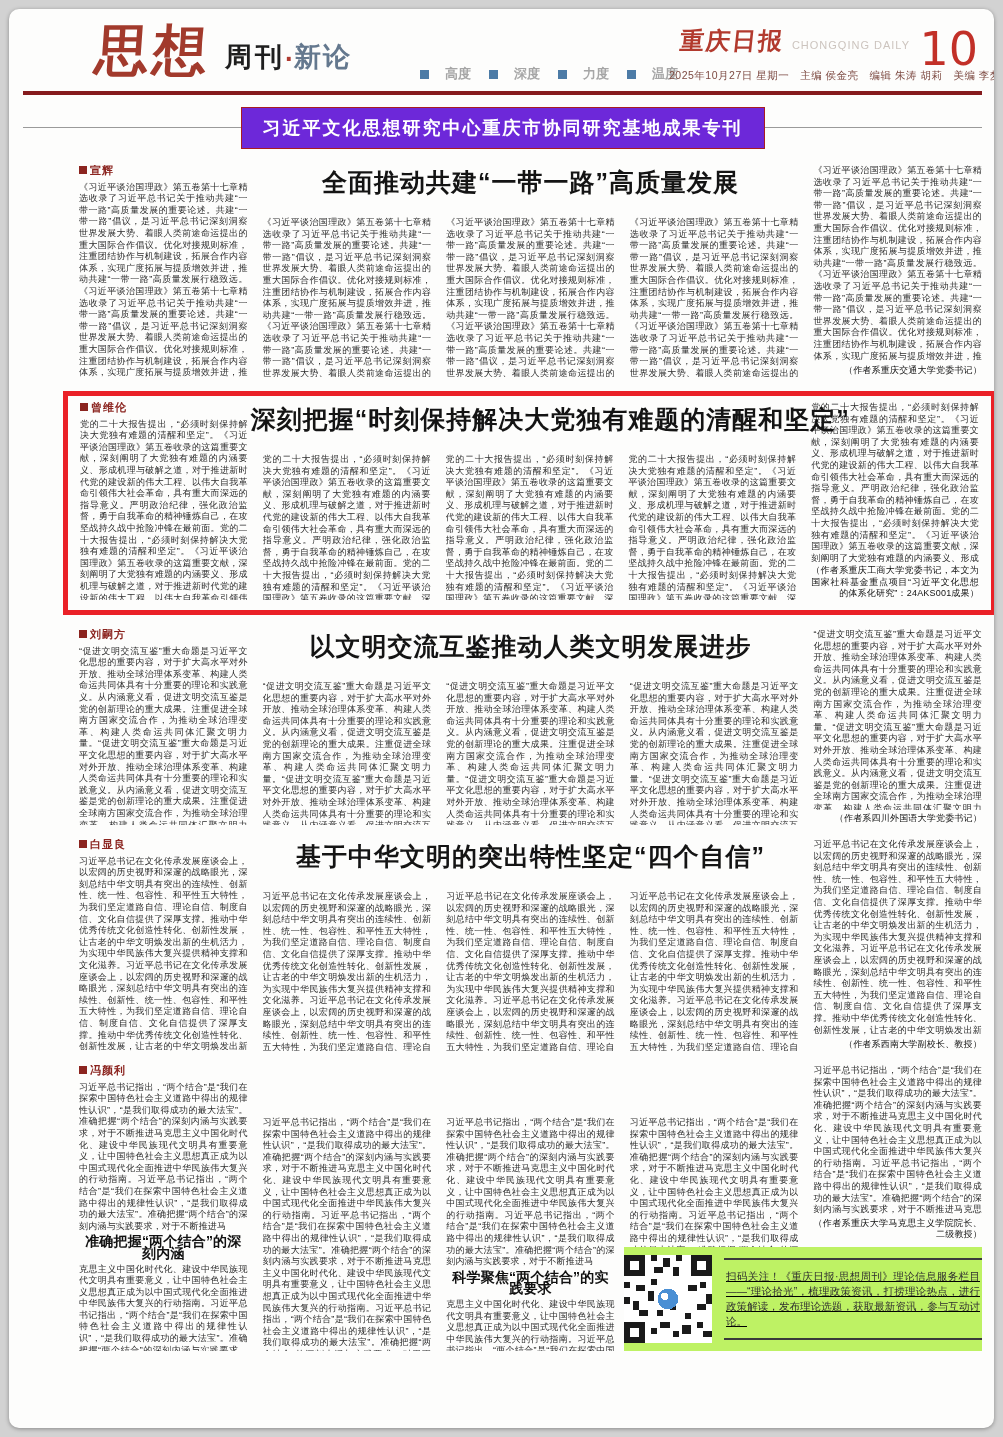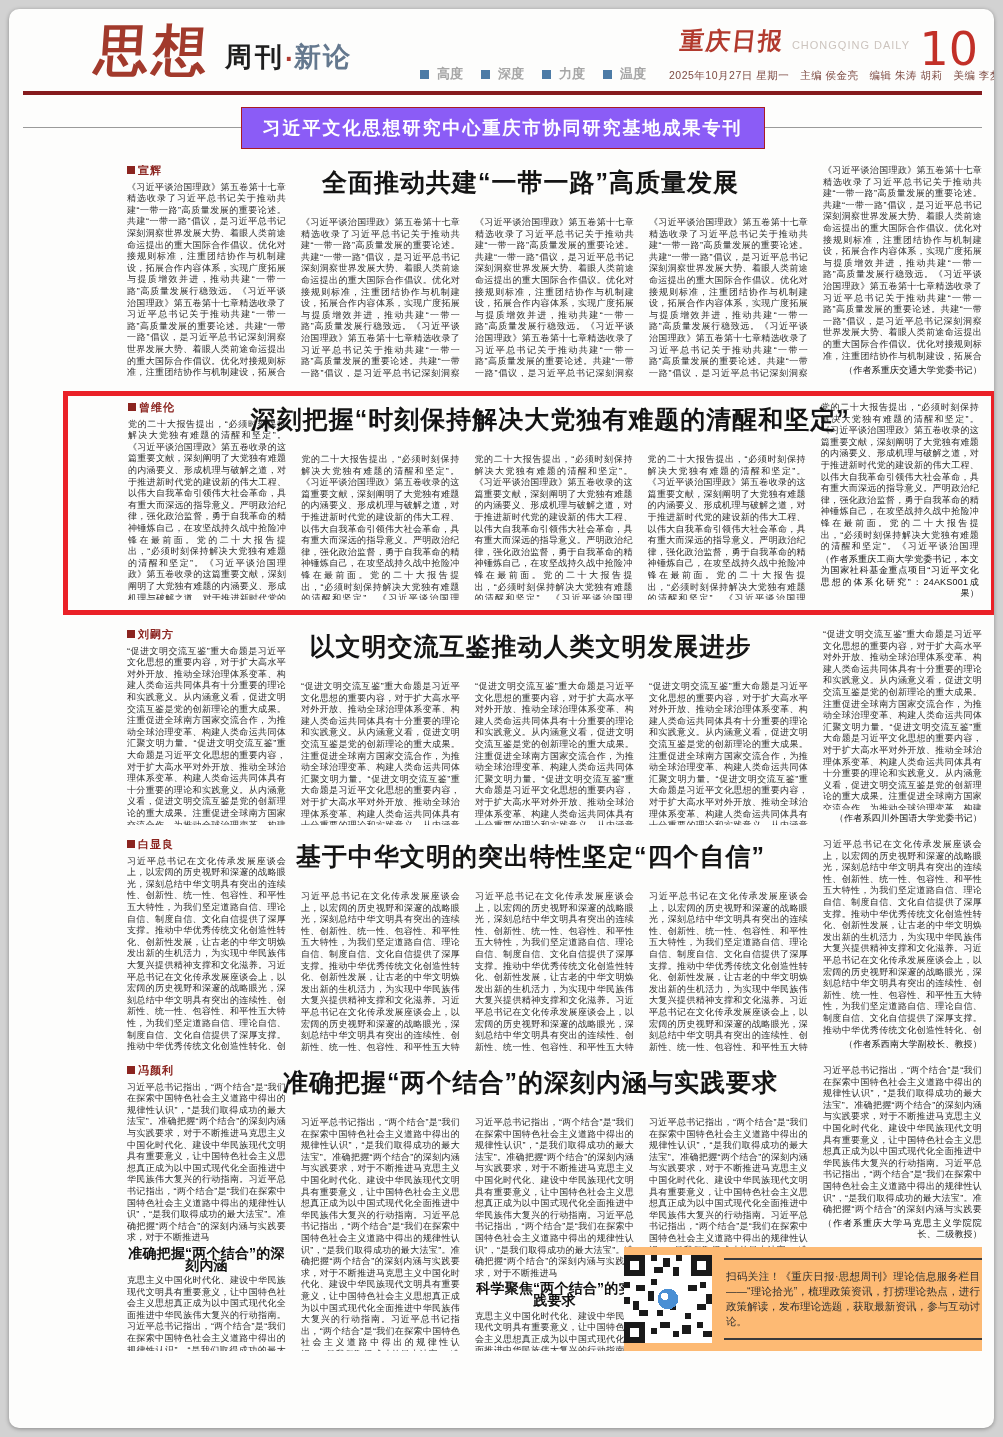--- a/index.html
+++ b/index.html
@@ -7,53 +7,53 @@
   .page { position:relative; width:985px; height:1419px; margin:9px auto; background:#fdfdfc; border-radius:10px; box-shadow:0 1px 4px rgba(0,0,0,.35); padding:12px 10px 0 12px; overflow:hidden; }
 
   
   .hdr { position:relative; height:64px; margin:2px 4px 0 4px; }
   .masthead { position:absolute; left:70px; top:0; display:flex; align-items:flex-end; }
   .mast-main { font-family:"Liberation Serif", serif; font-size:54px; line-height:56px; font-weight:bold; color:#a23a2c; letter-spacing:4px; transform:skewX(-4deg); }
   .mast-sub { font-size:27px; font-weight:bold; color:#1e1e1e; margin:0 0 4px 14px; letter-spacing:3px; }
   .mast-dot { font-size:27px; font-weight:bold; color:#b03a30; margin-bottom:4px; }
   .mast-tag { font-size:27px; font-weight:bold; color:#64788e; margin-bottom:4px; letter-spacing:2px; }
   .tags { position:absolute; left:395px; bottom:4px; display:flex; gap:18px; }
-  .tag { display:flex; align-items:center; gap:8px; font-size:13px; color:#a6a6a6; font-weight:bold; }
+  .tag { display:flex; align-items:center; gap:16px; font-size:13px; color:#a6a6a6; font-weight:bold; }
   .tag .sq { width:9px; height:9px; background:#4c7ba6; display:inline-block; }
   .dateline { position:absolute; left:644px; bottom:4px; font-size:10.5px; color:#7d4a42; letter-spacing:.5px; white-space:nowrap; }
   .paper { position:absolute; right:70px; top:2px; display:flex; align-items:baseline; gap:8px; }
   .paper-cn { font-family:"Liberation Serif", serif; font-size:24px; font-weight:bold; color:#b23a2e; letter-spacing:2px; transform:skewX(-6deg); }
   .paper-en { font-size:11px; color:#ccc4be; letter-spacing:1px; }
   .pageno { position:absolute; right:2px; top:0; font-family:"DejaVu Sans", sans-serif; font-size:46px; line-height:52px; color:#c23028;margin-left:48px; }
   .hdr-rule { height:4px; background:#851b1d; margin:4px 2px 0 2px; }
 
   
   .banner-row { position:relative; height:48px; margin:8px 2px 2px 2px; }
   .banner-row .line { position:absolute; left:0; right:0; top:50%; height:1px; background:#9a9a9a; }
-  .banner { position:absolute; left:50%; top:4px; transform:translateX(-50%); background:#8b5cf6; color:#fff; font-size:18px; font-weight:bold; letter-spacing:2px; padding:9px 22px; white-space:nowrap; box-shadow:0 0 0 1px #a81d22 inset; }
+  .banner { position:absolute; left:50%; top:4px; transform:translateX(-50%); background:#6d28d9; color:#fff; font-size:18px; font-weight:bold; letter-spacing:2px; padding:9px 22px; white-space:nowrap; box-shadow:0 0 0 1px #a81d22 inset; }
 
   
   .content { padding:0 2px 0 58px; }
   section.article { position:relative; margin-top:14px; }
-  .cols { display:flex; gap:15px;margin-left:48px; }
+  .cols { display:flex; gap:15px; }
   .col { flex:1 1 0; font-size:9px; line-height:11.6px; text-align:justify; color:#2d2d2d; overflow:hidden; letter-spacing:.2px; }
   .col.mid { padding-top:52px; }
   .headline { position:absolute; left:19%; width:62%; top:2px; text-align:center; font-size:25px; line-height:30px; font-weight:bold; color:#141414; letter-spacing:1px; white-space:nowrap; }
   .auth-label { color:#8b241f; font-weight:bold; font-size:11px; margin-bottom:5px; letter-spacing:1px; }
   .auth-label .sq { display:inline-block; width:8px; height:8px; background:#8b241f; margin-right:3px; }
   .subhead { font-weight:bold; text-align:center; font-size:14px; margin:4px 0; color:#111; }
   .col.last { display:flex; flex-direction:column; }
   .col.last .fill { flex:1 1 auto; overflow:hidden; }
   .attr { font-weight:normal; color:#111; margin-top:3px; text-align:justify; text-align-last:right; }
 
   .annotation { border:5px solid #ea2127; margin:14px -14px 0 -16px; padding:6px 12px 10px 12px; }
   .annotation section.article { margin-top:0; }
 
   
-  .qr-block { position:absolute; right:0; bottom:0; width:358px; height:104px; background:#fdba74; display:flex; align-items:center; gap:12px; }
+  .qr-block { position:absolute; right:0; bottom:0; width:358px; height:104px; background:#bef264; display:flex; align-items:center; gap:12px;text-decoration:underline; }
   .qr-code { width:88px; height:88px; flex:0 0 88px; }
   .qr-text { flex:1; border-top:2px solid #3a3a3a; border-bottom:2px solid #3a3a3a; padding:9px 2px; font-size:10.5px; line-height:15px; color:#2f2f2f; text-align:justify; }
 </style>
 </head>
 <body>
 
 <div class="page">
 
   <div class="hdr">
     <div class="masthead">
@@ -147,21 +147,20 @@
           <div class="col mid">习近平总书记在文化传承发展座谈会上，以宏阔的历史视野和深邃的战略眼光，深刻总结中华文明具有突出的连续性、创新性、统一性、包容性、和平性五大特性，为我们坚定道路自信、理论自信、制度自信、文化自信提供了深厚支撑。推动中华优秀传统文化创造性转化、创新性发展，让古老的中华文明焕发出新的生机活力，为实现中华民族伟大复兴提供精神支撑和文化滋养。习近平总书记在文化传承发展座谈会上，以宏阔的历史视野和深邃的战略眼光，深刻总结中华文明具有突出的连续性、创新性、统一性、包容性、和平性五大特性，为我们坚定道路自信、理论自信、制度自信、文化自信提供了深厚支撑。推动中华优秀传统文化创造性转化、创新性发展，让古老的中华文明焕发出新的生机活力，为实现中华民族伟大复兴提供精神支撑和文化滋养。习近平总书记在文化传承发展座谈会上，以宏阔的历史视野和深邃的战略眼光，深刻总结中华文明具有突出的连续性、创新性、统一性、包容性、和平性五大特性，为我们坚定道路自信、理论自信、制度自信、文化自信提供了深厚支撑。推动中华优秀传统文化创造性转化、创新性发展，让古老的中华文明焕发出新的生机活力，为实现中华民族伟大复兴提供精神支撑和文化滋养。习近平总书记在文化传承发展座谈会上，以宏阔的历史视野和深邃的战略眼光，深刻总结中华文明具有突出的连续性、创新性、统一性、包容性、和平性五大特性，为我们坚定道路自信、理论自信、制度自信、文化自信提供了深厚支撑。推动中华优秀传统文化创造性转化、创新性发展，让古老的中华文明焕发出新的生机活力，为实现中华民族伟大复兴提供精神支撑和文化滋养。习近平总书记在文化传承发展座谈会上，以宏阔的历史视野和深邃的战略眼光，深刻总结中华文明具有突出的连续性、创新性、统一性、包容性、和平性五大特性，为我们坚定道路自信、理论自信、制度自信、文化自信提供了深厚支撑。推动中华优秀传统文化创造性转化、创新性发展，让古老的中华文明焕发出新的生机活力，为实现中华民族伟大复兴提供精神支撑和文化滋养。</div>
           <div class="col mid">习近平总书记在文化传承发展座谈会上，以宏阔的历史视野和深邃的战略眼光，深刻总结中华文明具有突出的连续性、创新性、统一性、包容性、和平性五大特性，为我们坚定道路自信、理论自信、制度自信、文化自信提供了深厚支撑。推动中华优秀传统文化创造性转化、创新性发展，让古老的中华文明焕发出新的生机活力，为实现中华民族伟大复兴提供精神支撑和文化滋养。习近平总书记在文化传承发展座谈会上，以宏阔的历史视野和深邃的战略眼光，深刻总结中华文明具有突出的连续性、创新性、统一性、包容性、和平性五大特性，为我们坚定道路自信、理论自信、制度自信、文化自信提供了深厚支撑。推动中华优秀传统文化创造性转化、创新性发展，让古老的中华文明焕发出新的生机活力，为实现中华民族伟大复兴提供精神支撑和文化滋养。习近平总书记在文化传承发展座谈会上，以宏阔的历史视野和深邃的战略眼光，深刻总结中华文明具有突出的连续性、创新性、统一性、包容性、和平性五大特性，为我们坚定道路自信、理论自信、制度自信、文化自信提供了深厚支撑。推动中华优秀传统文化创造性转化、创新性发展，让古老的中华文明焕发出新的生机活力，为实现中华民族伟大复兴提供精神支撑和文化滋养。习近平总书记在文化传承发展座谈会上，以宏阔的历史视野和深邃的战略眼光，深刻总结中华文明具有突出的连续性、创新性、统一性、包容性、和平性五大特性，为我们坚定道路自信、理论自信、制度自信、文化自信提供了深厚支撑。推动中华优秀传统文化创造性转化、创新性发展，让古老的中华文明焕发出新的生机活力，为实现中华民族伟大复兴提供精神支撑和文化滋养。习近平总书记在文化传承发展座谈会上，以宏阔的历史视野和深邃的战略眼光，深刻总结中华文明具有突出的连续性、创新性、统一性、包容性、和平性五大特性，为我们坚定道路自信、理论自信、制度自信、文化自信提供了深厚支撑。推动中华优秀传统文化创造性转化、创新性发展，让古老的中华文明焕发出新的生机活力，为实现中华民族伟大复兴提供精神支撑和文化滋养。</div>
           <div class="col last">
             <span class="fill">习近平总书记在文化传承发展座谈会上，以宏阔的历史视野和深邃的战略眼光，深刻总结中华文明具有突出的连续性、创新性、统一性、包容性、和平性五大特性，为我们坚定道路自信、理论自信、制度自信、文化自信提供了深厚支撑。推动中华优秀传统文化创造性转化、创新性发展，让古老的中华文明焕发出新的生机活力，为实现中华民族伟大复兴提供精神支撑和文化滋养。习近平总书记在文化传承发展座谈会上，以宏阔的历史视野和深邃的战略眼光，深刻总结中华文明具有突出的连续性、创新性、统一性、包容性、和平性五大特性，为我们坚定道路自信、理论自信、制度自信、文化自信提供了深厚支撑。推动中华优秀传统文化创造性转化、创新性发展，让古老的中华文明焕发出新的生机活力，为实现中华民族伟大复兴提供精神支撑和文化滋养。习近平总书记在文化传承发展座谈会上，以宏阔的历史视野和深邃的战略眼光，深刻总结中华文明具有突出的连续性、创新性、统一性、包容性、和平性五大特性，为我们坚定道路自信、理论自信、制度自信、文化自信提供了深厚支撑。推动中华优秀传统文化创造性转化、创新性发展，让古老的中华文明焕发出新的生机活力，为实现中华民族伟大复兴提供精神支撑和文化滋养。习近平总书记在文化传承发展座谈会上，以宏阔的历史视野和深邃的战略眼光，深刻总结中华文明具有突出的连续性、创新性、统一性、包容性、和平性五大特性，为我们坚定道路自信、理论自信、制度自信、文化自信提供了深厚支撑。推动中华优秀传统文化创造性转化、创新性发展，让古老的中华文明焕发出新的生机活力，为实现中华民族伟大复兴提供精神支撑和文化滋养。习近平总书记在文化传承发展座谈会上，以宏阔的历史视野和深邃的战略眼光，深刻总结中华文明具有突出的连续性、创新性、统一性、包容性、和平性五大特性，为我们坚定道路自信、理论自信、制度自信、文化自信提供了深厚支撑。推动中华优秀传统文化创造性转化、创新性发展，让古老的中华文明焕发出新的生机活力，为实现中华民族伟大复兴提供精神支撑和文化滋养。</span>
             <div class="attr">（作者系西南大学副校长、教授）</div>
           </div>
         </div>
     </section>
 
     <section class="article">
-      <div class="headline">准确把握“两个结合”的深刻内涵与实践要求</div>
       <div class="cols" style="height: 286px; justify-content: flex-end;">
           <div class="col"><div class="auth-label"><span class="sq"></span>冯颜利</div><span>习近平总书记指出，“两个结合”是“我们在探索中国特色社会主义道路中得出的规律性认识”，“是我们取得成功的最大法宝”。准确把握“两个结合”的深刻内涵与实践要求，对于不断推进马克思主义中国化时代化、建设中华民族现代文明具有重要意义，让中国特色社会主义思想真正成为以中国式现代化全面推进中华民族伟大复兴的行动指南。习近平总书记指出，“两个结合”是“我们在探索中国特色社会主义道路中得出的规律性认识”，“是我们取得成功的最大法宝”。准确把握“两个结合”的深刻内涵与实践要求，对于不断推进马</span><div class="subhead">准确把握“两个结合”的深刻内涵</div><span>克思主义中国化时代化、建设中华民族现代文明具有重要意义，让中国特色社会主义思想真正成为以中国式现代化全面推进中华民族伟大复兴的行动指南。习近平总书记指出，“两个结合”是“我们在探索中国特色社会主义道路中得出的规律性认识”，“是我们取得成功的最大法宝”。准确把握“两个结合”的深刻内涵与实践要求，对于不断推进马克思主义中国化时代化、建设中华民族现代文明具有重要意义，让中国特色社会主义思想真正成为以中国式现代化全面推进中华民族伟大复兴的行动指南。习近平总书记指出，“两个结合”是“我们在探索中国特色社会主义道路中得出的规律性认识”，“是我们取得成功的最大法宝”。准确把握“两个结合”的深刻内涵与实践要求，对于不断推进马克思主义中国化时代化、建设中华民族现代文明具有重要意义，让中国特色社会主义思想真正成为以中国式现代化全面推进中华民族伟大复兴的行动指南。习近平总书记指出，“两个结合”是“我们在探索中国特色社会主义道路中得出的规律性认识”，“是我们取得成功的最大法宝”。准确把握“两个结合”的深刻内涵与实践要求，对于不断推进马克思主义中国化时代化、建设中华民族现代文明具有重要意义，让中国特色社会主义思想真正成为以中国式现代化全面推进中华民族伟大复兴的行动指南。</span></div>
           <div class="col mid">习近平总书记指出，“两个结合”是“我们在探索中国特色社会主义道路中得出的规律性认识”，“是我们取得成功的最大法宝”。准确把握“两个结合”的深刻内涵与实践要求，对于不断推进马克思主义中国化时代化、建设中华民族现代文明具有重要意义，让中国特色社会主义思想真正成为以中国式现代化全面推进中华民族伟大复兴的行动指南。习近平总书记指出，“两个结合”是“我们在探索中国特色社会主义道路中得出的规律性认识”，“是我们取得成功的最大法宝”。准确把握“两个结合”的深刻内涵与实践要求，对于不断推进马克思主义中国化时代化、建设中华民族现代文明具有重要意义，让中国特色社会主义思想真正成为以中国式现代化全面推进中华民族伟大复兴的行动指南。习近平总书记指出，“两个结合”是“我们在探索中国特色社会主义道路中得出的规律性认识”，“是我们取得成功的最大法宝”。准确把握“两个结合”的深刻内涵与实践要求，对于不断推进马克思主义中国化时代化、建设中华民族现代文明具有重要意义，让中国特色社会主义思想真正成为以中国式现代化全面推进中华民族伟大复兴的行动指南。习近平总书记指出，“两个结合”是“我们在探索中国特色社会主义道路中得出的规律性认识”，“是我们取得成功的最大法宝”。准确把握“两个结合”的深刻内涵与实践要求，对于不断推进马克思主义中国化时代化、建设中华民族现代文明具有重要意义，让中国特色社会主义思想真正成为以中国式现代化全面推进中华民族伟大复兴的行动指南。习近平总书记指出，“两个结合”是“我们在探索中国特色社会主义道路中得出的规律性认识”，“是我们取得成功的最大法宝”。准确把握“两个结合”的深刻内涵与实践要求，对于不断推进马克思主义中国化时代化、建设中华民族现代文明具有重要意义，让中国特色社会主义思想真正成为以中国式现代化全面推进中华民族伟大复兴的行动指南。</div>
           <div class="col mid"><span>习近平总书记指出，“两个结合”是“我们在探索中国特色社会主义道路中得出的规律性认识”，“是我们取得成功的最大法宝”。准确把握“两个结合”的深刻内涵与实践要求，对于不断推进马克思主义中国化时代化、建设中华民族现代文明具有重要意义，让中国特色社会主义思想真正成为以中国式现代化全面推进中华民族伟大复兴的行动指南。习近平总书记指出，“两个结合”是“我们在探索中国特色社会主义道路中得出的规律性认识”，“是我们取得成功的最大法宝”。准确把握“两个结合”的深刻内涵与实践要求，对于不断推进马</span><div class="subhead">科学聚焦“两个结合”的实践要求</div><span>克思主义中国化时代化、建设中华民族现代文明具有重要意义，让中国特色社会主义思想真正成为以中国式现代化全面推进中华民族伟大复兴的行动指南。习近平总书记指出，“两个结合”是“我们在探索中国特色社会主义道路中得出的规律性认识”，“是我们取得成功的最大法宝”。准确把握“两个结合”的深刻内涵与实践要求，对于不断推进马克思主义中国化时代化、建设中华民族现代文明具有重要意义，让中国特色社会主义思想真正成为以中国式现代化全面推进中华民族伟大复兴的行动指南。习近平总书记指出，“两个结合”是“我们在探索中国特色社会主义道路中得出的规律性认识”，“是我们取得成功的最大法宝”。准确把握“两个结合”的深刻内涵与实践要求，对于不断推进马克思主义中国化时代化、建设中华民族现代文明具有重要意义，让中国特色社会主义思想真正成为以中国式现代化全面推进中华民族伟大复兴的行动指南。习近平总书记指出，“两个结合”是“我们在探索中国特色社会主义道路中得出的规律性认识”，“是我们取得成功的最大法宝”。准确把握“两个结合”的深刻内涵与实践要求，对于不断推进马克思主义中国化时代化、建设中华民族现代文明具有重要意义，让中国特色社会主义思想真正成为以中国式现代化全面推进中华民族伟大复兴的行动指南。</span></div>
           <div class="col mid">习近平总书记指出，“两个结合”是“我们在探索中国特色社会主义道路中得出的规律性认识”，“是我们取得成功的最大法宝”。准确把握“两个结合”的深刻内涵与实践要求，对于不断推进马克思主义中国化时代化、建设中华民族现代文明具有重要意义，让中国特色社会主义思想真正成为以中国式现代化全面推进中华民族伟大复兴的行动指南。习近平总书记指出，“两个结合”是“我们在探索中国特色社会主义道路中得出的规律性认识”，“是我们取得成功的最大法宝”。准确把握“两个结合”的深刻内涵与实践要求，对于不断推进马克思主义中国化时代化、建设中华民族现代文明具有重要意义，让中国特色社会主义思想真正成为以中国式现代化全面推进中华民族伟大复兴的行动指南。习近平总书记指出，“两个结合”是“我们在探索中国特色社会主义道路中得出的规律性认识”，“是我们取得成功的最大法宝”。准确把握“两个结合”的深刻内涵与实践要求，对于不断推进马克思主义中国化时代化、建设中华民族现代文明具有重要意义，让中国特色社会主义思想真正成为以中国式现代化全面推进中华民族伟大复兴的行动指南。习近平总书记指出，“两个结合”是“我们在探索中国特色社会主义道路中得出的规律性认识”，“是我们取得成功的最大法宝”。准确把握“两个结合”的深刻内涵与实践要求，对于不断推进马克思主义中国化时代化、建设中华民族现代文明具有重要意义，让中国特色社会主义思想真正成为以中国式现代化全面推进中华民族伟大复兴的行动指南。习近平总书记指出，“两个结合”是“我们在探索中国特色社会主义道路中得出的规律性认识”，“是我们取得成功的最大法宝”。准确把握“两个结合”的深刻内涵与实践要求，对于不断推进马克思主义中国化时代化、建设中华民族现代文明具有重要意义，让中国特色社会主义思想真正成为以中国式现代化全面推进中华民族伟大复兴的行动指南。</div>
           <div class="col last" style="padding-bottom: 110px;">
             <span class="fill">习近平总书记指出，“两个结合”是“我们在探索中国特色社会主义道路中得出的规律性认识”，“是我们取得成功的最大法宝”。准确把握“两个结合”的深刻内涵与实践要求，对于不断推进马克思主义中国化时代化、建设中华民族现代文明具有重要意义，让中国特色社会主义思想真正成为以中国式现代化全面推进中华民族伟大复兴的行动指南。习近平总书记指出，“两个结合”是“我们在探索中国特色社会主义道路中得出的规律性认识”，“是我们取得成功的最大法宝”。准确把握“两个结合”的深刻内涵与实践要求，对于不断推进马克思主义中国化时代化、建设中华民族现代文明具有重要意义，让中国特色社会主义思想真正成为以中国式现代化全面推进中华民族伟大复兴的行动指南。习近平总书记指出，“两个结合”是“我们在探索中国特色社会主义道路中得出的规律性认识”，“是我们取得成功的最大法宝”。准确把握“两个结合”的深刻内涵与实践要求，对于不断推进马克思主义中国化时代化、建设中华民族现代文明具有重要意义，让中国特色社会主义思想真正成为以中国式现代化全面推进中华民族伟大复兴的行动指南。习近平总书记指出，“两个结合”是“我们在探索中国特色社会主义道路中得出的规律性认识”，“是我们取得成功的最大法宝”。准确把握“两个结合”的深刻内涵与实践要求，对于不断推进马克思主义中国化时代化、建设中华民族现代文明具有重要意义，让中国特色社会主义思想真正成为以中国式现代化全面推进中华民族伟大复兴的行动指南。习近平总书记指出，“两个结合”是“我们在探索中国特色社会主义道路中得出的规律性认识”，“是我们取得成功的最大法宝”。准确把握“两个结合”的深刻内涵与实践要求，对于不断推进马克思主义中国化时代化、建设中华民族现代文明具有重要意义，让中国特色社会主义思想真正成为以中国式现代化全面推进中华民族伟大复兴的行动指南。</span>
             <div class="attr">（作者系重庆大学马克思主义学院院长、二级教授）</div>
           </div>
         </div>

